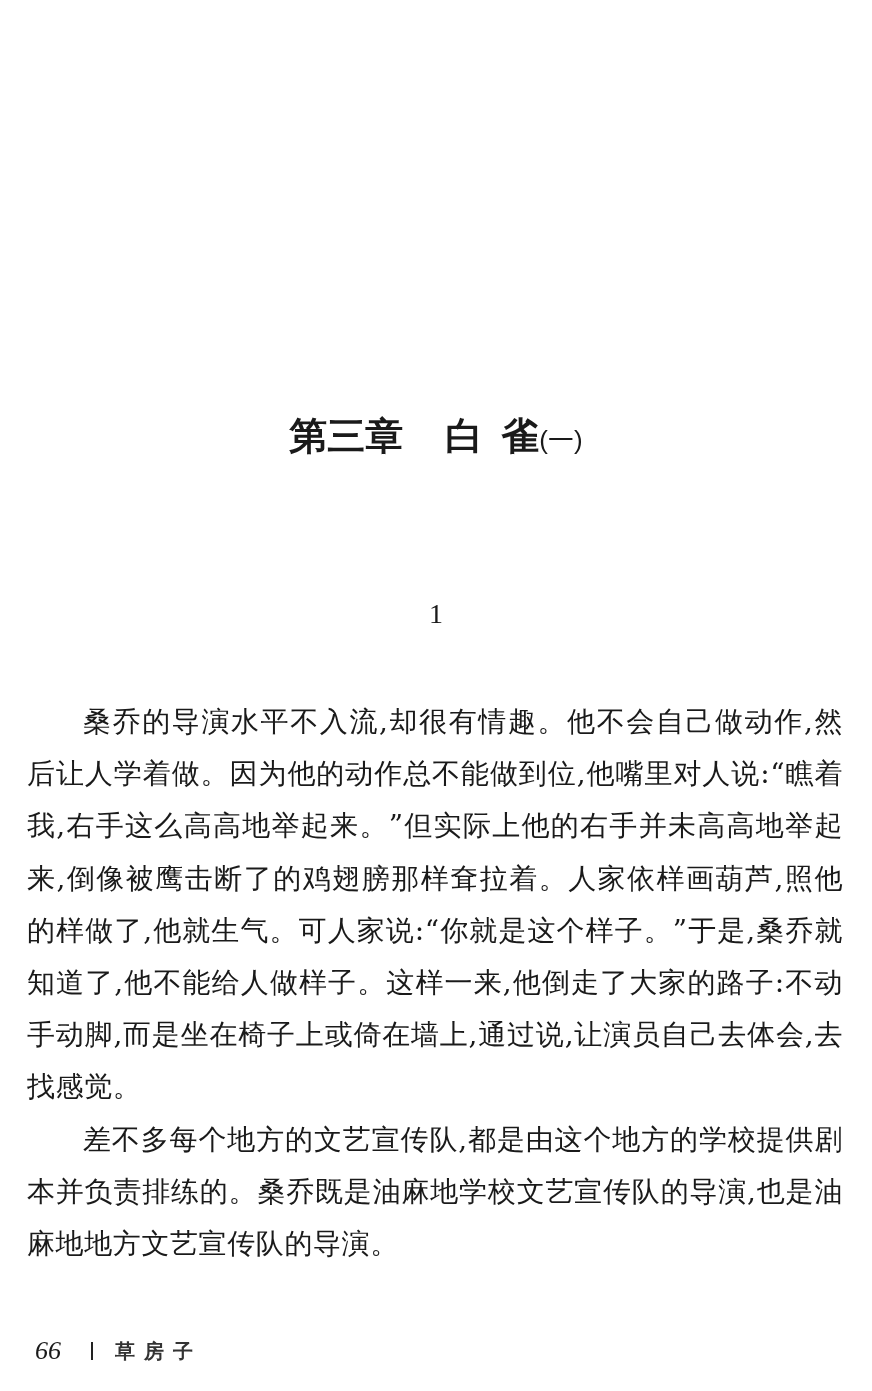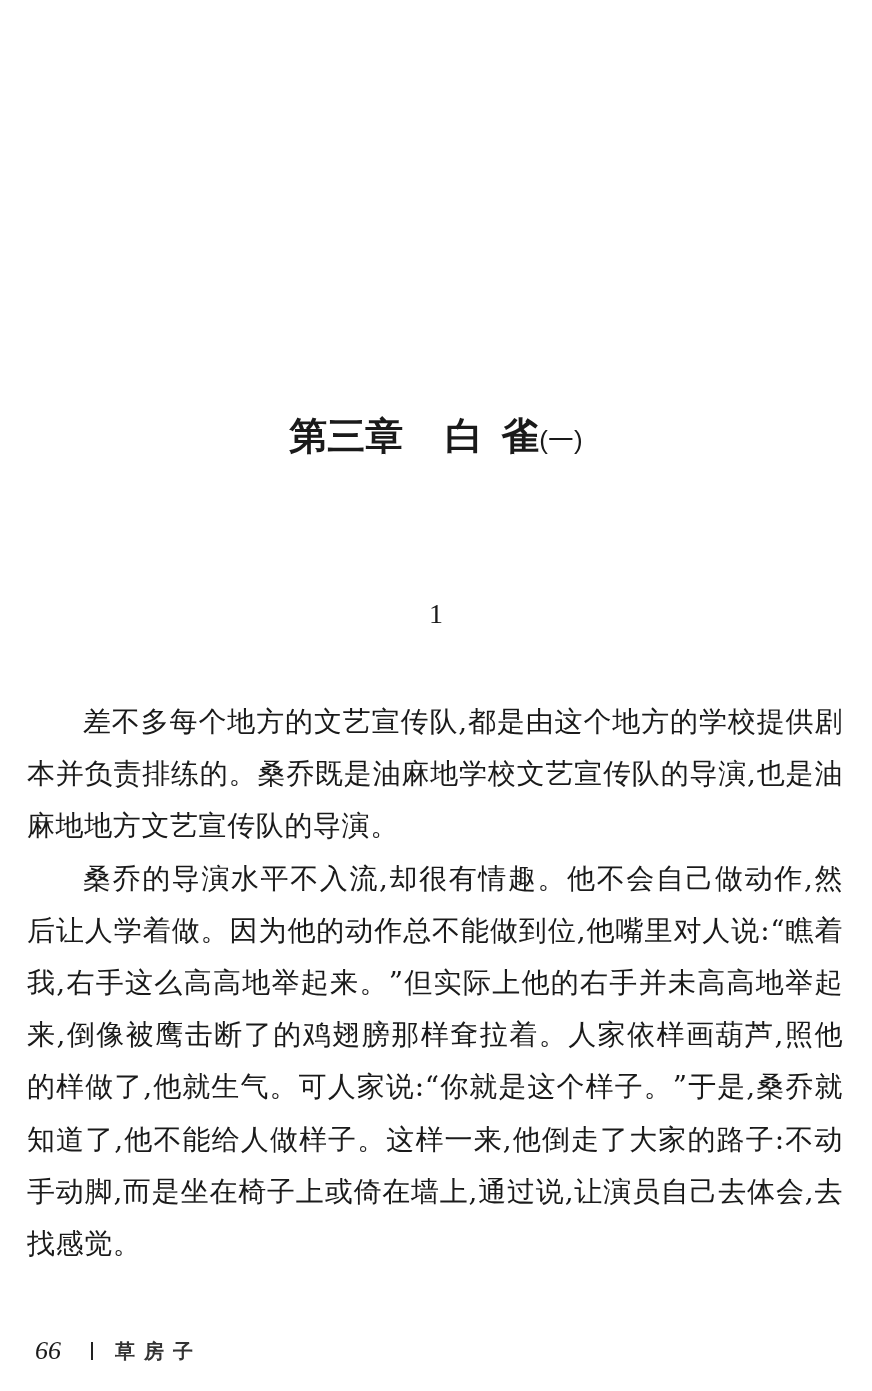--- a/index.html
+++ b/index.html
@@ -89,21 +89,21 @@
     }
   </style>
 </head>
 <body>
 
 <h1 class="chapter-title"><span>第三章</span><span class="gap"></span><span>白</span><span class="gap-sm"></span><span>雀</span><span class="sub">(一)</span></h1>
 
 <div class="section-number">1</div>
 
 <div class="body-text">
+  <p>桑乔的导演水平不入流,却很有情趣。他不会自己做动作,然后让人学着做。因为他的动作总不能做到位,他嘴里对人说:“瞧着我,右手这么高高地举起来。”但实际上他的右手并未高高地举起来,倒像被鹰击断了的鸡翅膀那样耷拉着。人家依样画葫芦,照他的样做了,他就生气。可人家说:“你就是这个样子。”于是,桑乔就知道了,他不能给人做样子。这样一来,他倒走了大家的路子:不动手动脚,而是坐在椅子上或倚在墙上,通过说,让演员自己去体会,去找感觉。</p>
   <p>差不多每个地方的文艺宣传队,都是由这个地方的学校提供剧本并负责排练的。桑乔既是油麻地学校文艺宣传队的导演,也是油麻地地方文艺宣传队的导演。</p>
-  <p>桑乔的导演水平不入流,却很有情趣。他不会自己做动作,然后让人学着做。因为他的动作总不能做到位,他嘴里对人说:“瞧着我,右手这么高高地举起来。”但实际上他的右手并未高高地举起来,倒像被鹰击断了的鸡翅膀那样耷拉着。人家依样画葫芦,照他的样做了,他就生气。可人家说:“你就是这个样子。”于是,桑乔就知道了,他不能给人做样子。这样一来,他倒走了大家的路子:不动手动脚,而是坐在椅子上或倚在墙上,通过说,让演员自己去体会,去找感觉。</p>
 </div>
 
 <div class="footer">
   <span class="page-number">66</span>
   <span class="footer-divider"></span>
   <span class="book-title">草房子</span>
 </div>
 
 </body></html>

